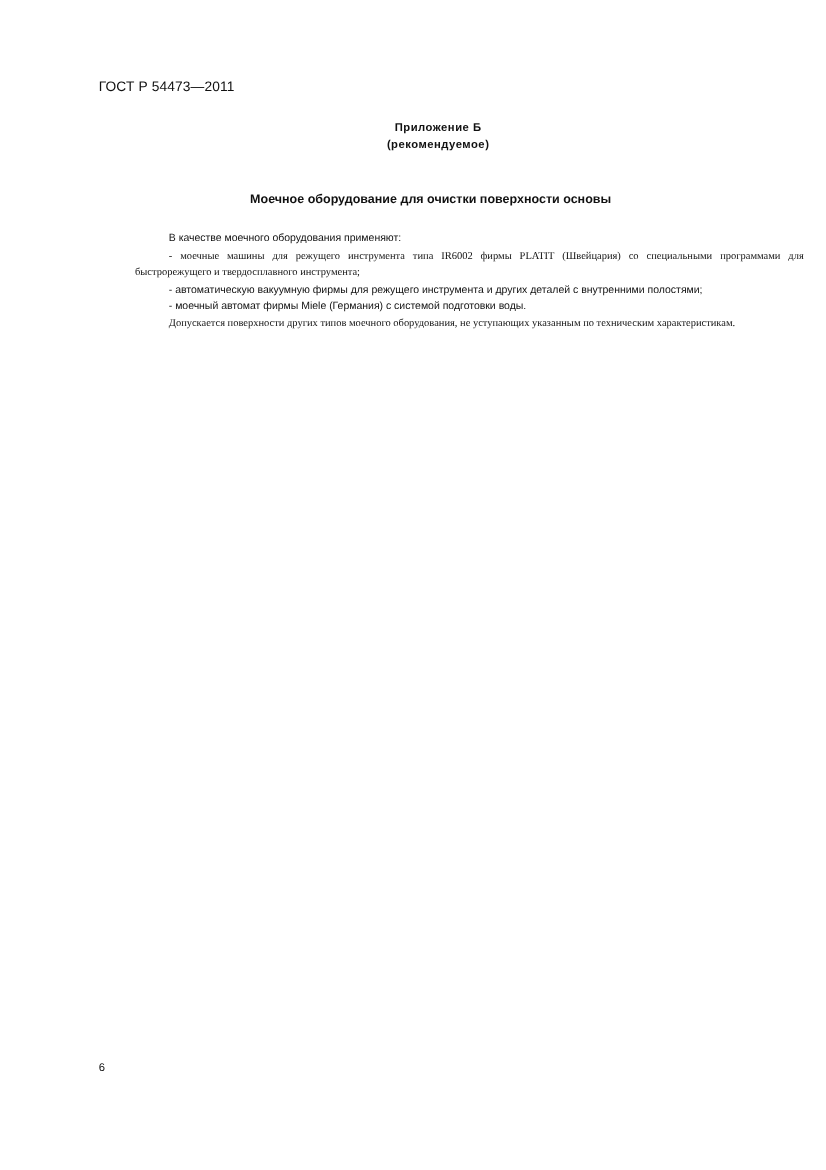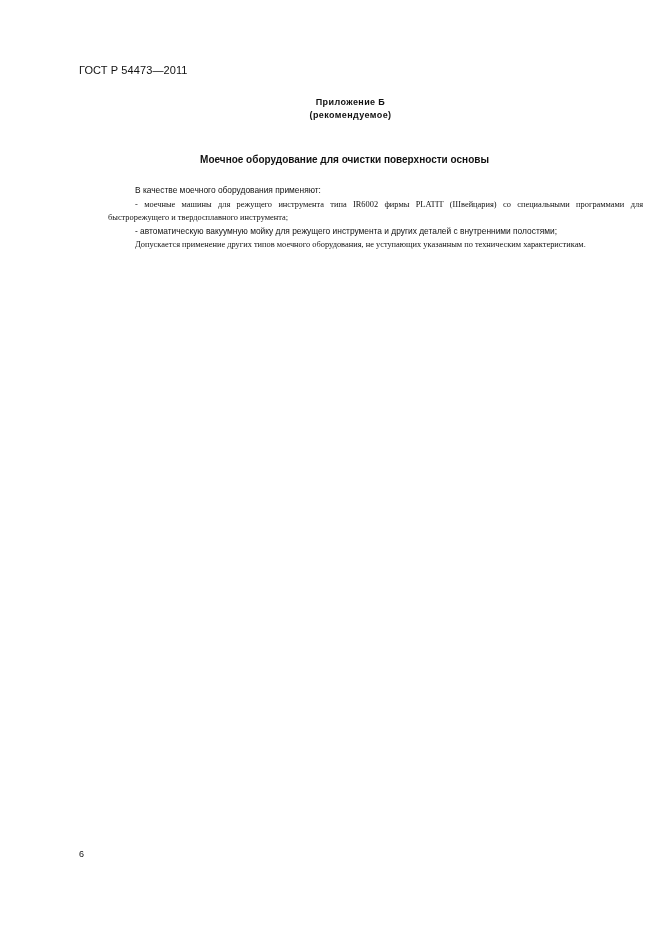--- a/index.html
+++ b/index.html
@@ -78,18 +78,19 @@
   <div class="doc-code">ГОСТ Р 54473—2011</div>
 
   <div class="annex annex-title">Приложение Б</div>
   <div class="annex annex-sub">(рекомендуемое)</div>
 
   <div class="section-title">Моечное оборудование для очистки поверхности основы</div>
 
   <div class="body-text">
     <p>В качестве моечного оборудования применяют:</p>
     <p class="last-line-left">- моечные машины для режущего инструмента типа IR6002 фирмы PLATIT (Швейцария) со специальными программами для быстрорежущего и твердосплавного инструмента;</p>
-    <p>- автоматическую вакуумную мойку для режущего инструмента и других деталей с внутренними полостями;</p>
-    <p class="last-line-left">Допускается применение других типов моечного оборудования, не уступающих указанным по техническим характеристикам.</p>
+    <p>- автоматическую вакуумную фирмы для режущего инструмента и других деталей с внутренними полостями;</p>
+    <p>- моечный автомат фирмы Miele (Германия) с системой подготовки воды.</p>
+    <p class="last-line-left">Допускается поверхности других типов моечного оборудования, не уступающих указанным по техническим характеристикам.</p>
   </div>
 
   <div class="page-number">6</div>
 </div>
 
 </body></html>

